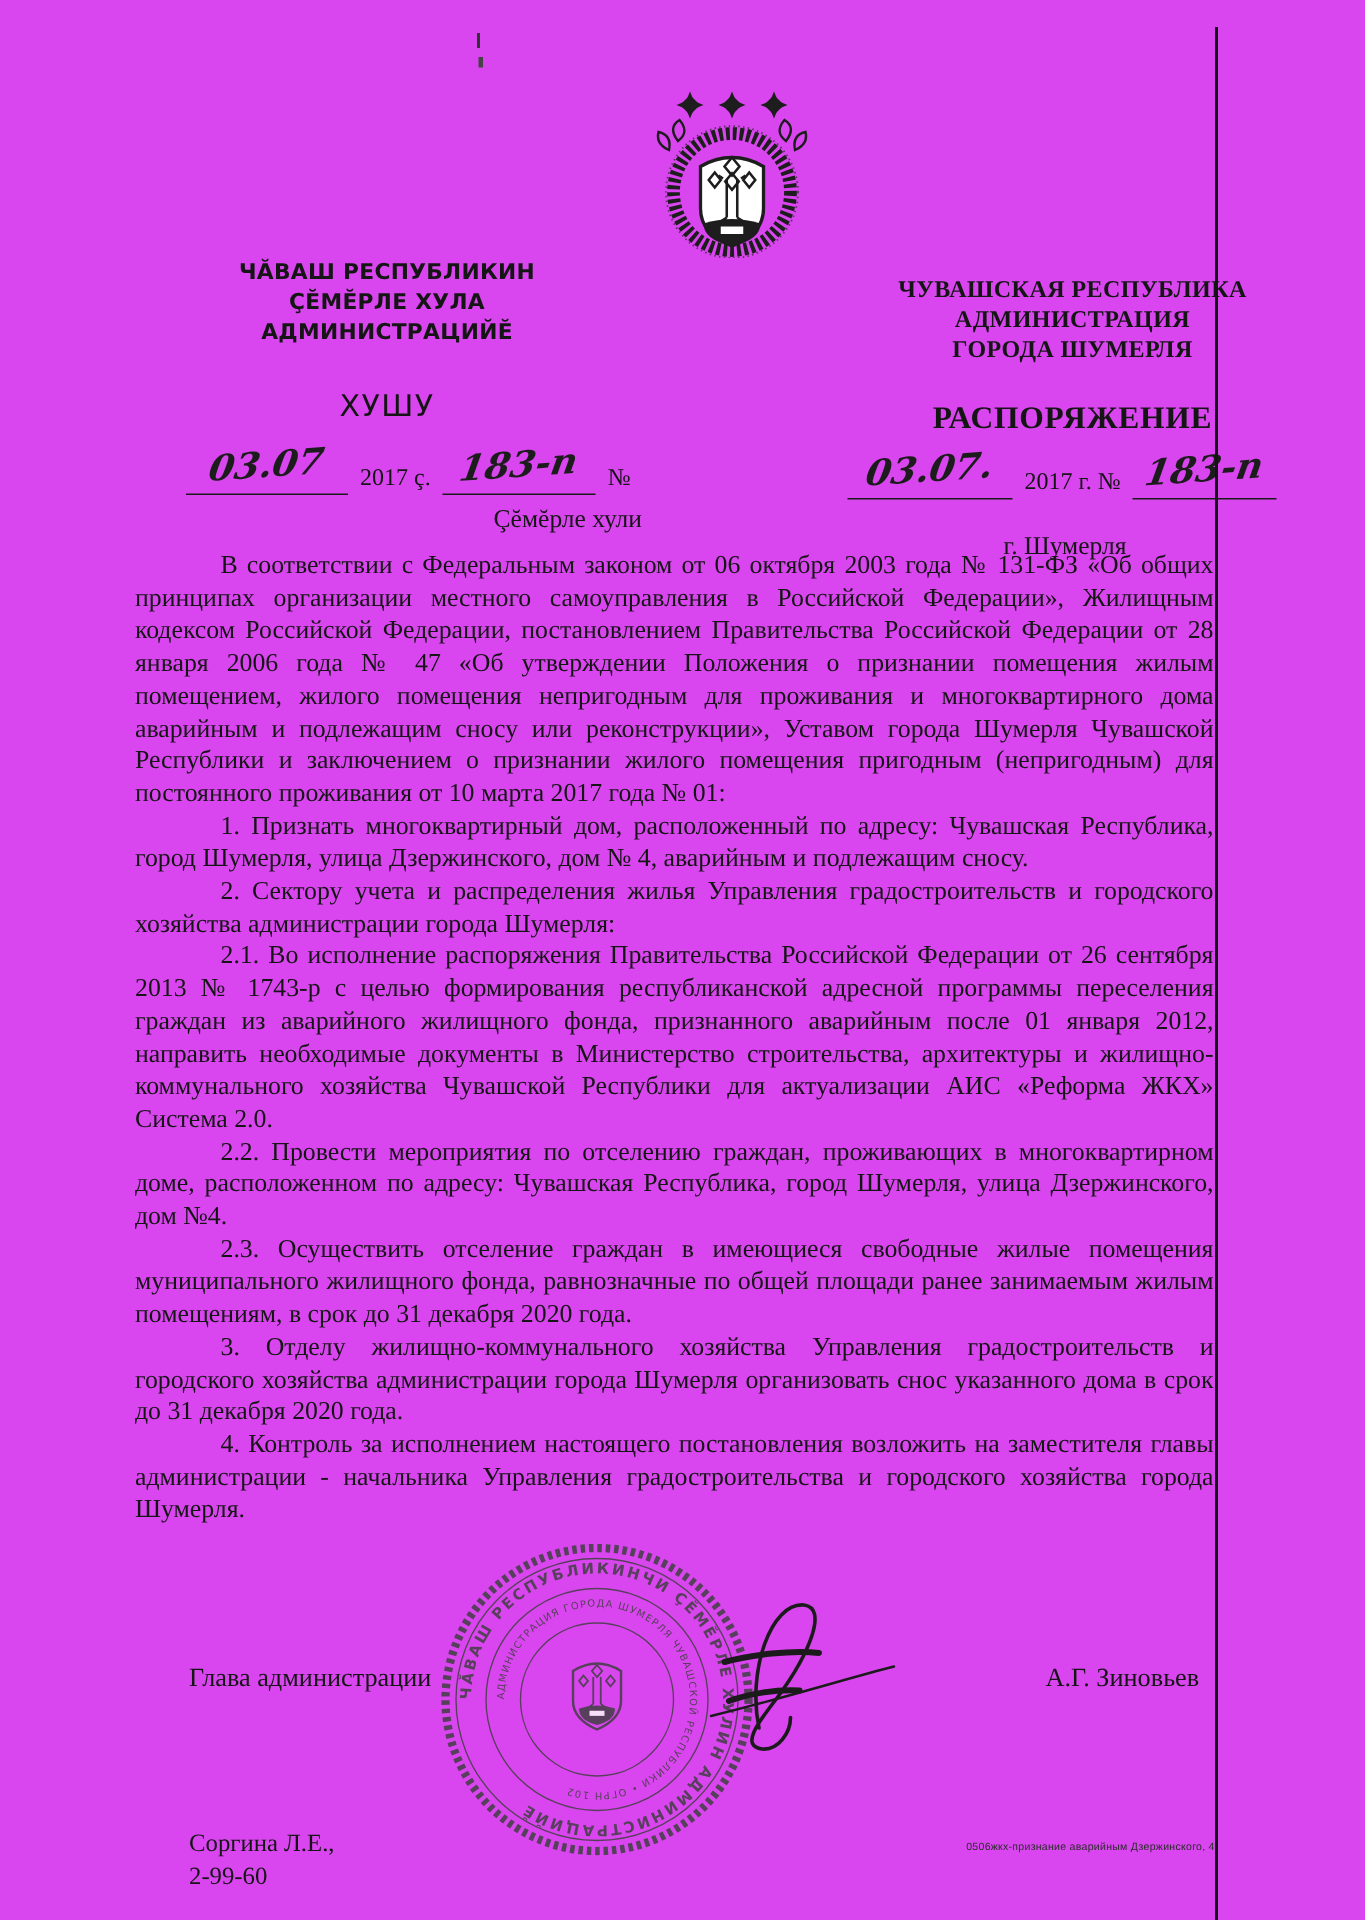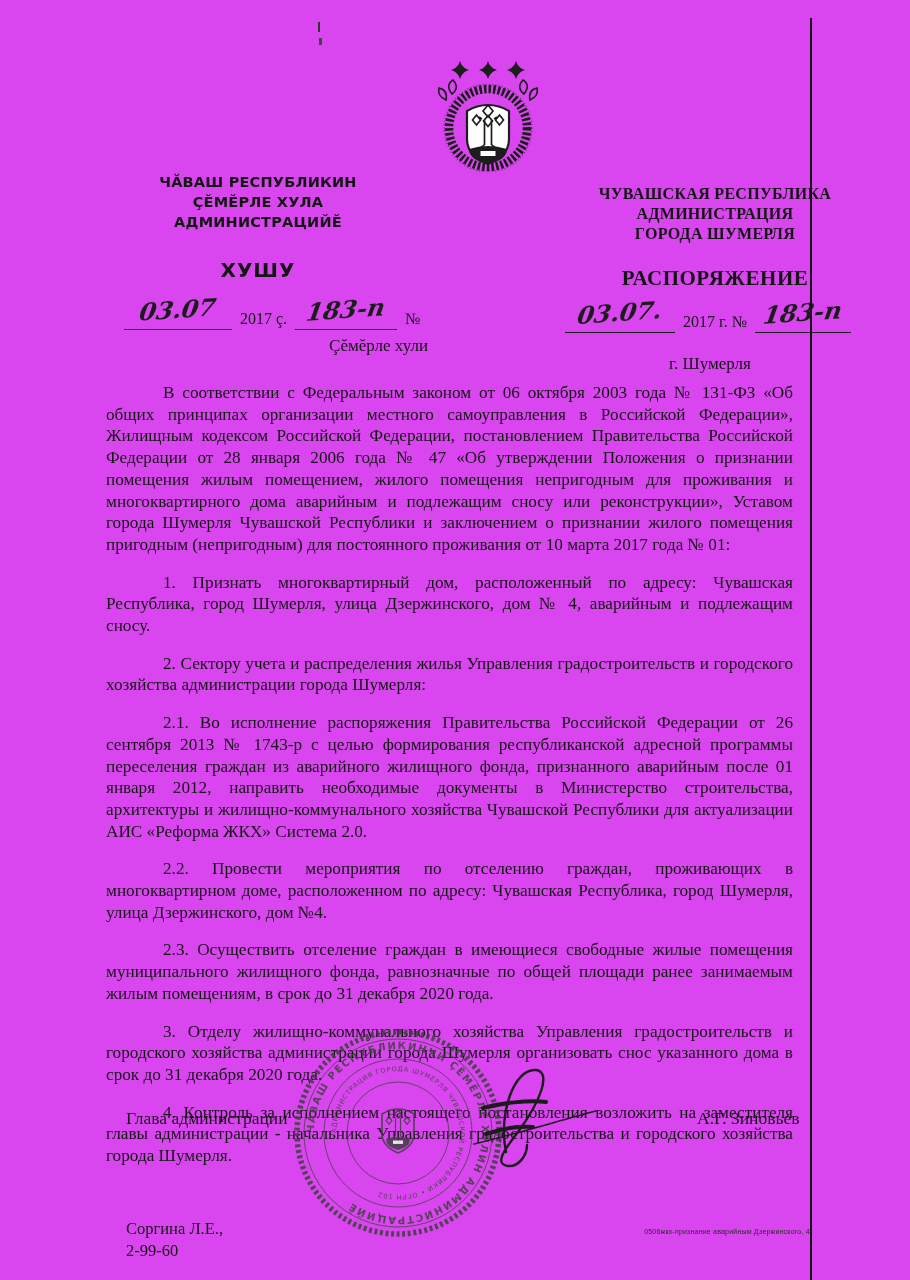--- a/index.html
+++ b/index.html
@@ -14,21 +14,21 @@
     position:absolute;left:116px;top:172px;width:284px;text-align:center;
     font-family:"DejaVu Sans", sans-serif;font-weight:bold;font-size:14.5px;
     line-height:20px;letter-spacing:.2px;
   }
   .hdr-org-right{
     position:absolute;left:558px;top:184px;width:314px;text-align:center;
     font-weight:bold;font-size:16px;line-height:20px;letter-spacing:.3px;
   }
   .doc-type-left{
     position:absolute;left:116px;top:258px;width:284px;text-align:center;
-    font-family:"DejaVu Sans", sans-serif;font-weight:bold;font-size:20px;letter-spacing:1px;
+    font-family:"DejaVu Sans", sans-serif;font-weight:normal;font-size:20px;letter-spacing:1px;
   }
   .doc-type-right{
     position:absolute;left:558px;top:266px;width:314px;text-align:center;
     font-weight:bold;font-size:21px;letter-spacing:.5px;
   }
   .date-row{position:absolute;height:38px;font-size:16px;white-space:nowrap;}
   .date-row .printed{display:inline-block;vertical-align:bottom;padding:0 4px 2px 4px;}
   .blank{
     display:inline-block;border-bottom:1.6px solid #1a1a1a;height:30px;
     text-align:center;vertical-align:bottom;position:relative;
@@ -44,21 +44,21 @@
   .place-left{
     position:absolute;left:124px;top:336px;width:304px;text-align:right;
     font-size:17px;font-family:Liberation Serif, serif;
   }
   .place-right{position:absolute;left:565px;top:339px;width:290px;text-align:center;font-size:17px;margin-top:15px;}
   
   .body-text{
     position:absolute;left:90px;top:366px;width:719px;
     font-size:17.2px;line-height:21.7px;text-align:justify;
   }
-  .body-text p{margin:16px;text-indent:57px;}
+  .body-text p{margin:0;text-indent:57px;}
   
   .sig-title{position:absolute;left:126px;top:1108px;font-size:17.5px;}
   .sig-name{position:absolute;left:697px;top:1108px;font-size:17.5px;}
   .stamp{position:absolute;left:290px;top:1026px;width:216px;height:214px;opacity:.84;}
   .sig-flourish{position:absolute;left:456px;top:1050px;width:168px;height:128px;}
   .footer-exec{position:absolute;left:126px;top:1174px;font-size:16.5px;line-height:22px;margin-top:44px;}
   .doc-ref{
     position:absolute;left:596px;top:1228px;width:262px;text-align:center;
     font-size:7px;color:#2b2b2b;font-family:Liberation Sans, sans-serif;letter-spacing:.2px;
   }

